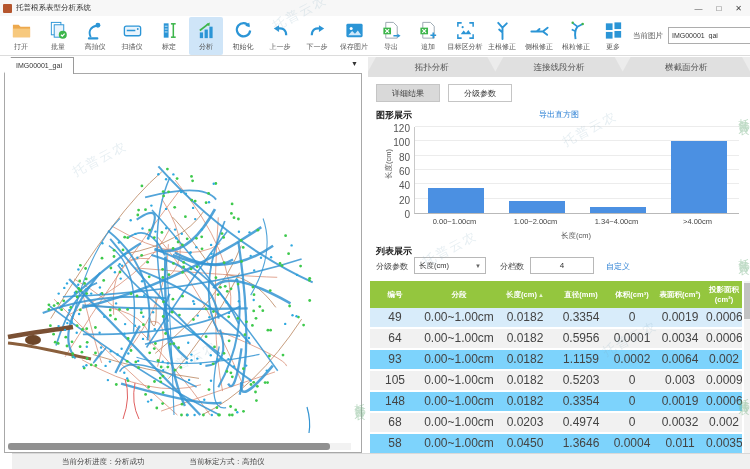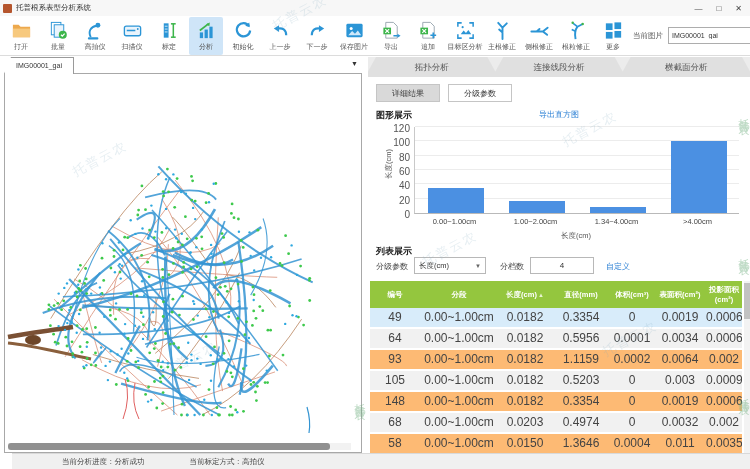--- a/index.html
+++ b/index.html
@@ -64,21 +64,21 @@
        display:flex;align-items:center;padding:0 4px;box-sizing:border-box;}
   .sel .val{flex:1;font-size:7.5px;color:#333;}
   .sel .arr{font-size:6px;color:#666;}
   .bins{position:absolute;left:162px;top:0;width:64px;height:17px;border:1px solid #b8b8b8;
         text-align:center;font-size:8px;color:#333;box-sizing:border-box;font-family:"Liberation Sans",sans-serif;}
   .cust{position:absolute;left:238px;top:4px;color:#2a7fd4;}
   .table{position:absolute;left:2px;top:224px;width:372px;}
   .thead{display:flex;background:#94c63e;height:27px;align-items:center;}
   .th{color:#fff;font-size:7.5px;font-weight:bold;text-align:center;line-height:1.25;}
   .sort{font-size:6px;color:#e8f5d0;margin-left:1px;}
-  .trow{display:flex;height:19px;line-height:19px;margin-bottom:2px;background:#fdba74;}
+  .trow{display:flex;height:19px;line-height:19px;margin-bottom:2px;background:#7dd3fc;}
   .trow.alt{background:#f1f1f1;}
   .trow.sel-row{background:#d8ecfa;}
   .td{font-size:12px;color:#444;text-align:center;overflow:hidden;white-space:nowrap;}
   .c0{width:50px}.c1{width:78px}.c2{width:54px}.c3{width:58px}.c4{width:44px}.c5{width:52px}.c6{width:36px}
   .vsb{position:absolute;right:0px;top:224px;height:172px;width:6px;background:#f3f3f3;}
   .vsb .thumb{width:100%;height:36px;background:#c2c2c2;margin-top:2px;}
   
   .statusbar{position:absolute;left:12px;top:453px;width:750px;height:16px;background:#f0f0f0;
              border-top:1px solid #d9d9d9;display:flex;align-items:center;font-size:7.5px;color:#444;}
   .st1{margin-left:50px;}
@@ -806,21 +806,21 @@
             <div class="td c1">0.00~1.00cm</div>
             <div class="td c2">0.0203</div>
             <div class="td c3">0.4974</div>
             <div class="td c4">0</div>
             <div class="td c5">0.0032</div>
             <div class="td c6">0.002</div>
           </div>
           <div class="trow">
             <div class="td c0">58</div>
             <div class="td c1">0.00~1.00cm</div>
-            <div class="td c2">0.0150</div>
+            <div class="td c2">0.0450</div>
             <div class="td c3">1.3646</div>
             <div class="td c4">0.0004</div>
             <div class="td c5">0.011</div>
             <div class="td c6">0.0035</div>
           </div>
         </div>
     </div>
     <div class="vsb">
         <div class="thumb"></div>
       </div>

